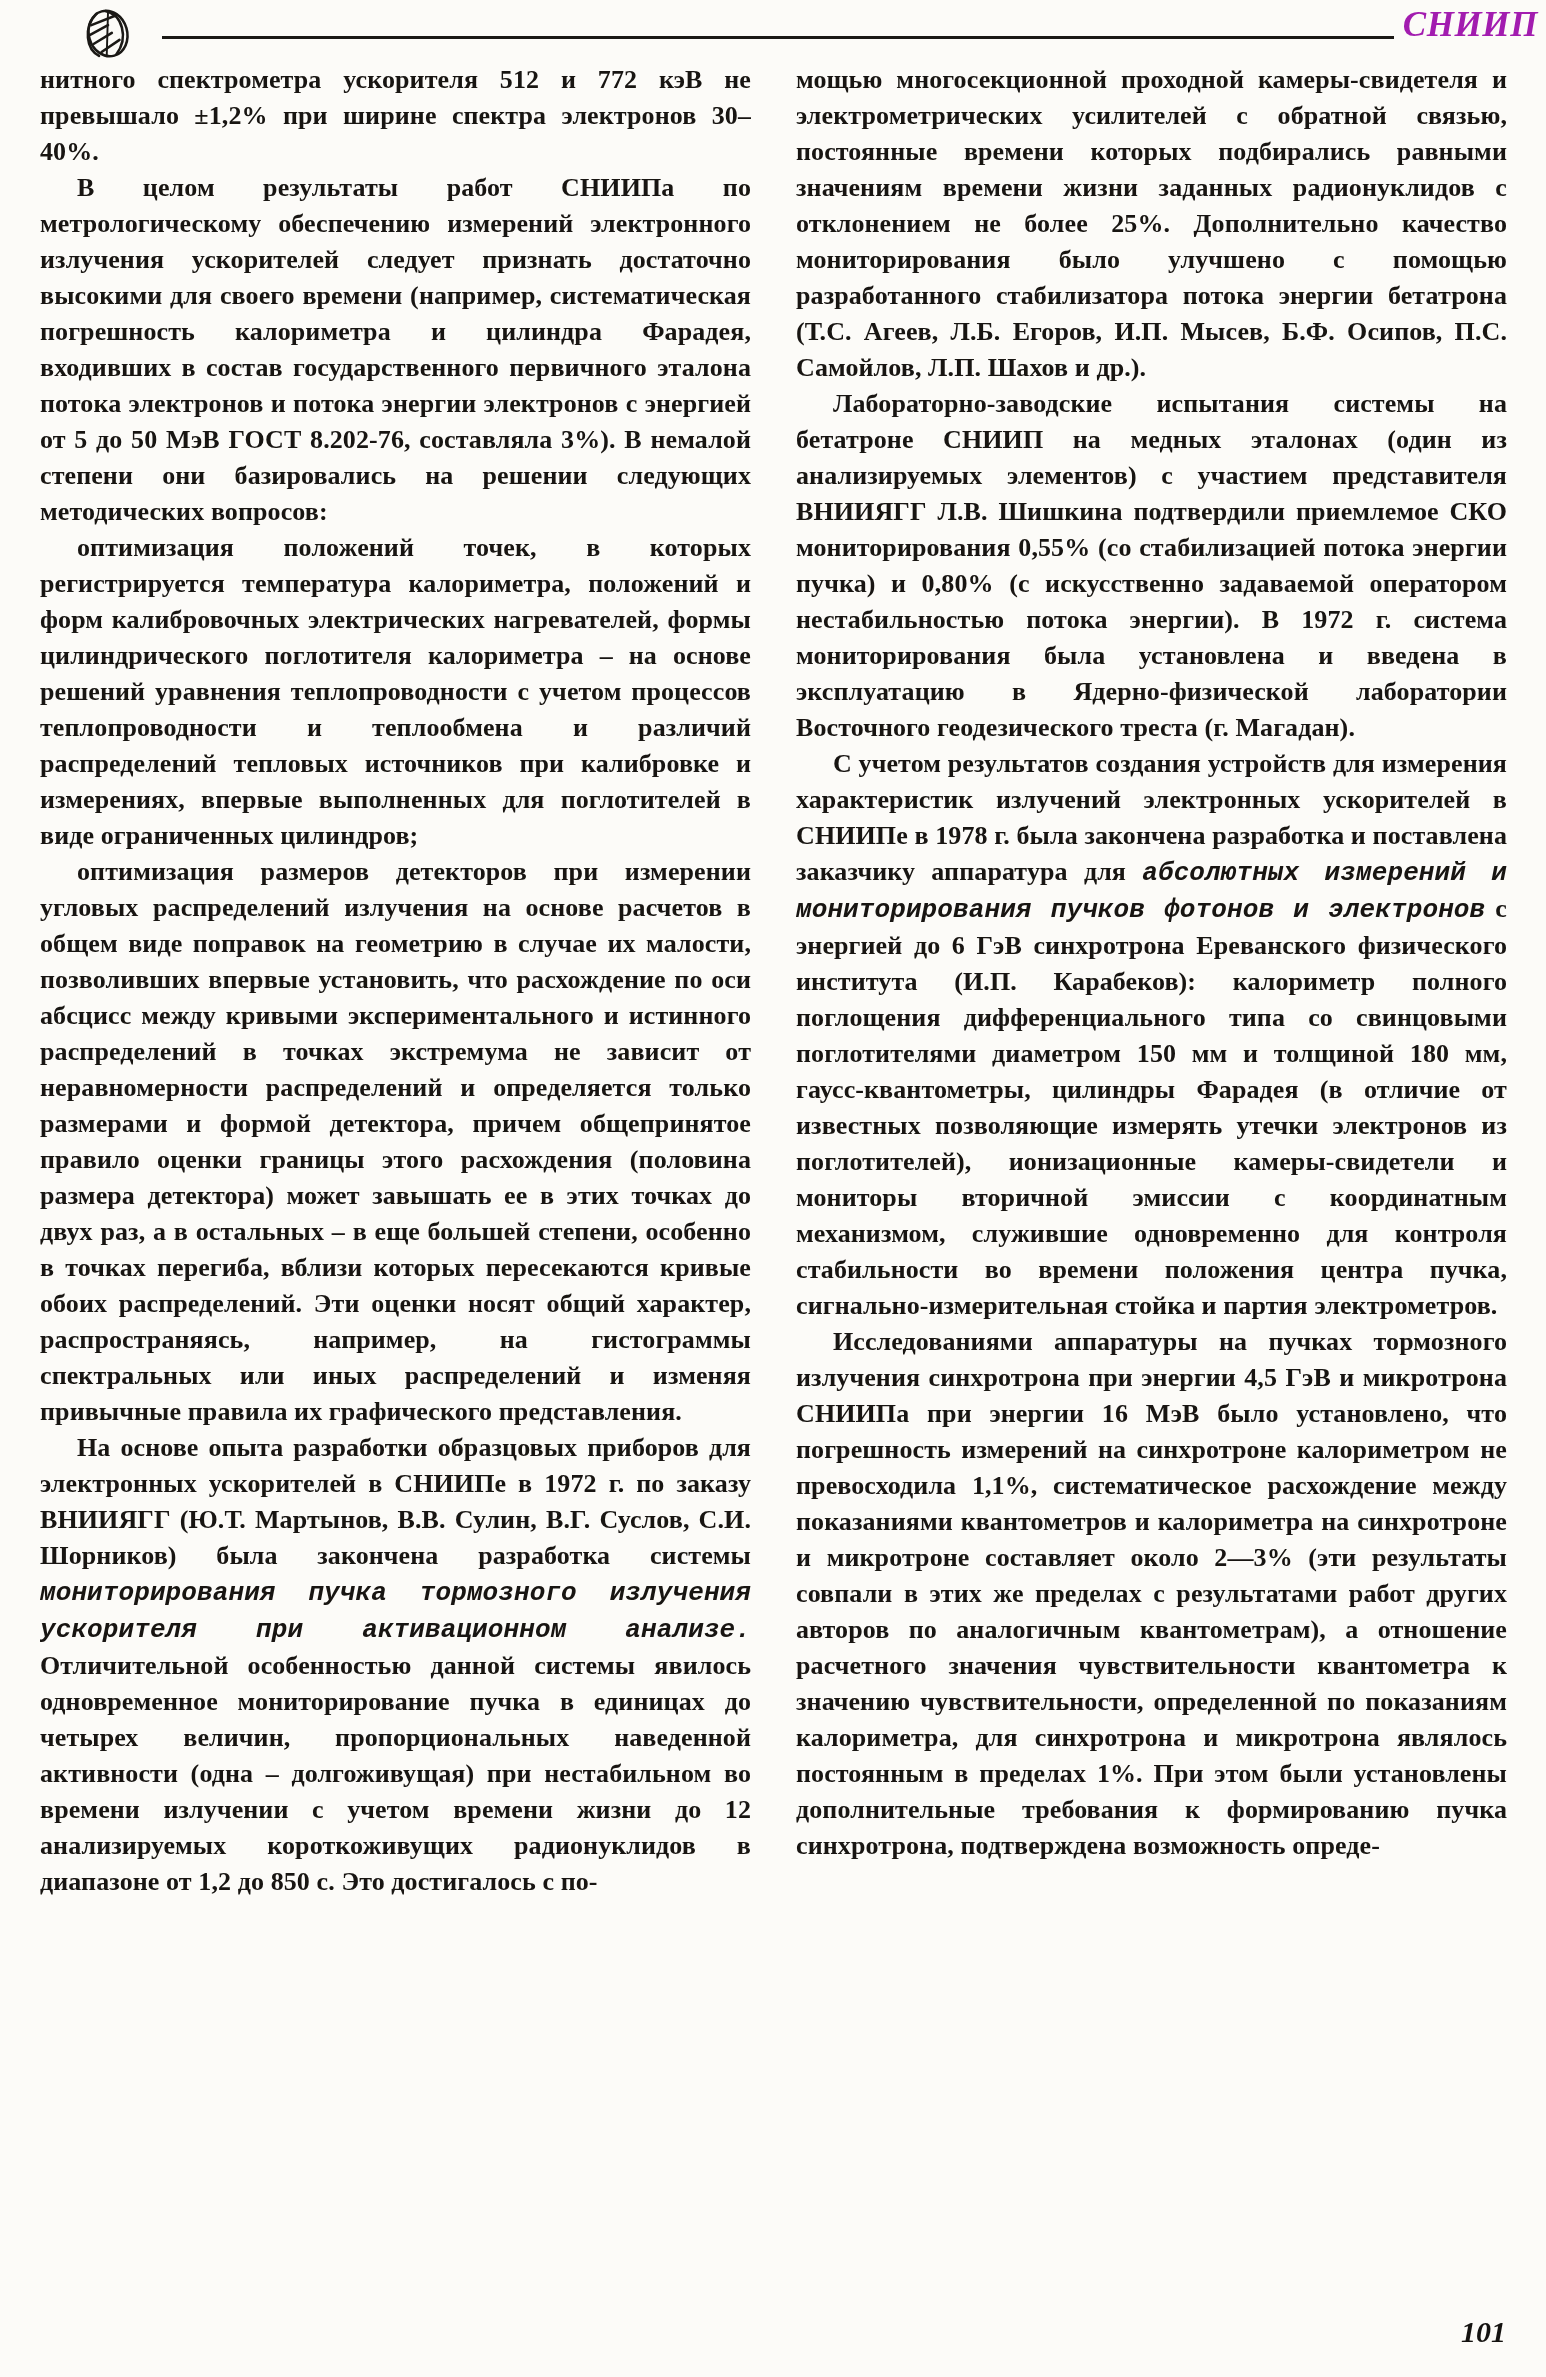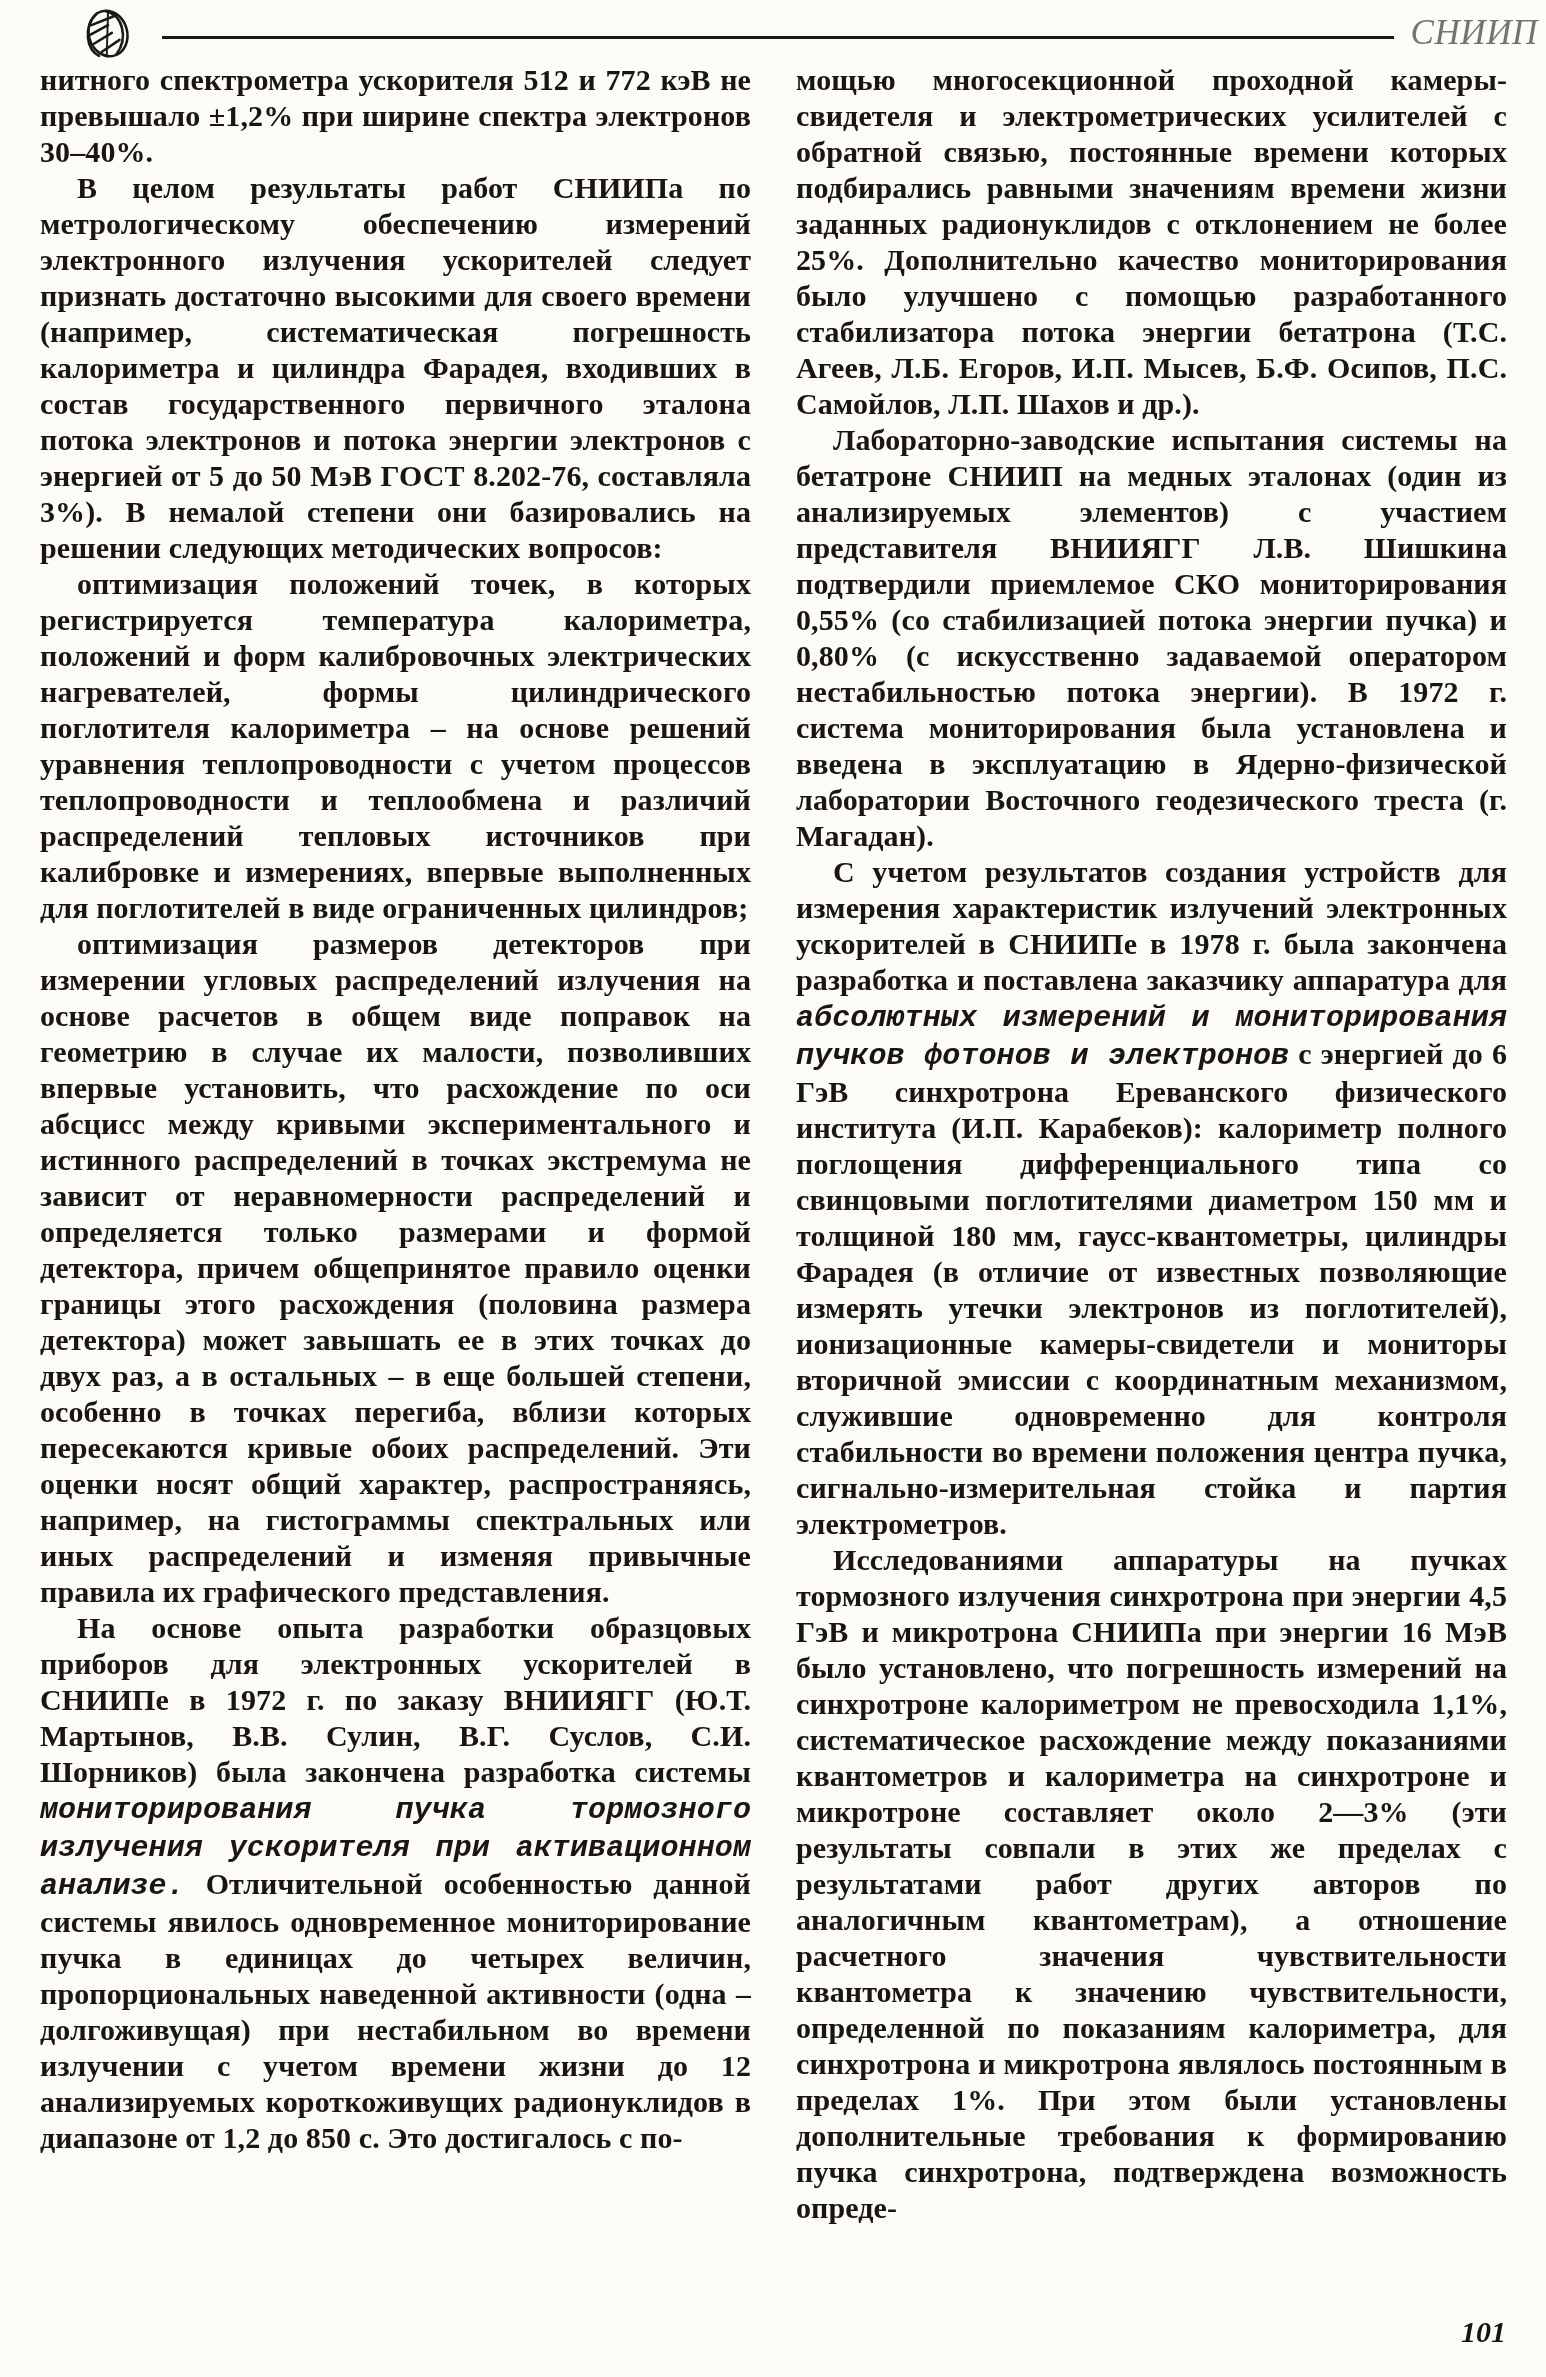--- a/index.html
+++ b/index.html
@@ -30,48 +30,48 @@
   .rule {
     position: absolute;
     top: 36px;
     left: 162px;
     right: 153px;
     height: 2.6px;
     background: #1b1916;
   }
   .brand {
     position: absolute;
-    top: 13px;
+    top: 5px;
     right: 9px;
     font-size: 35px;
     line-height: 39px;
-    font-weight: normal;
+    font-weight: bold;
     font-style: italic;
     letter-spacing: 0.6px;
-    color: #737373;
+    color: #a21caf;
   }
 
   
   .columns {
     position: absolute;
     top: 62px;
     left: 40px;
     width: 1467px;
     height: 2243px;
     display: flex;
     gap: 45px;
     overflow: hidden;
   }
   .column {
     flex: 1 1 0;
     overflow: hidden;
   }
   .para {
     margin: 0;
-    font-size: 30px;
+    font-size: 26px;
     line-height: 36px;
     font-weight: bold;
     text-align: justify;
     letter-spacing: 0.1px;
   }
   .para.indent {
     text-indent: 37px;
   }
   .em {
     font-style: italic;

